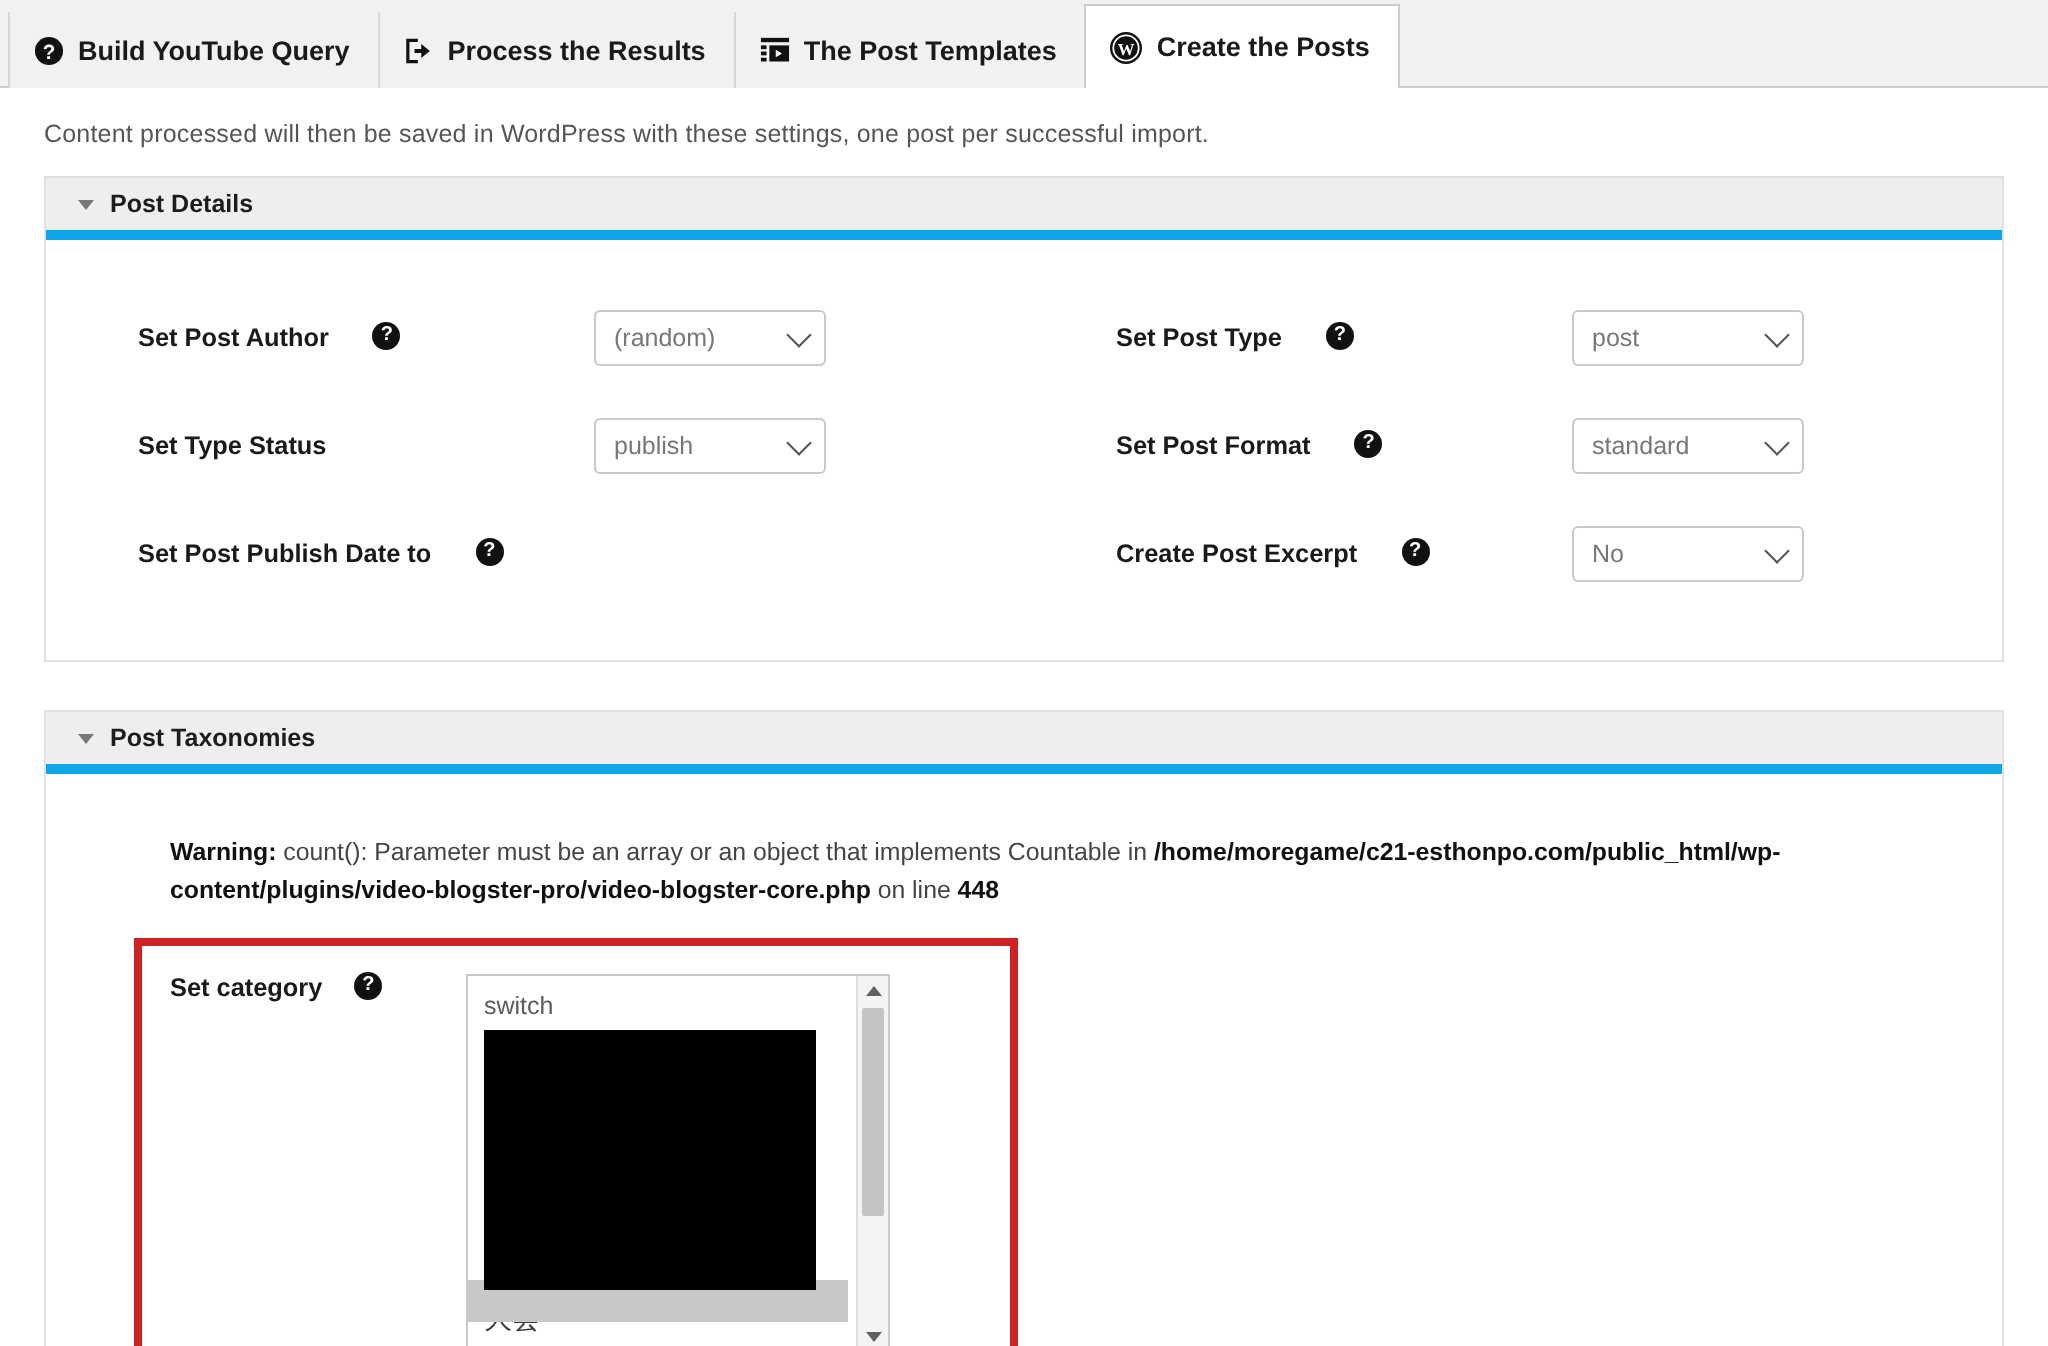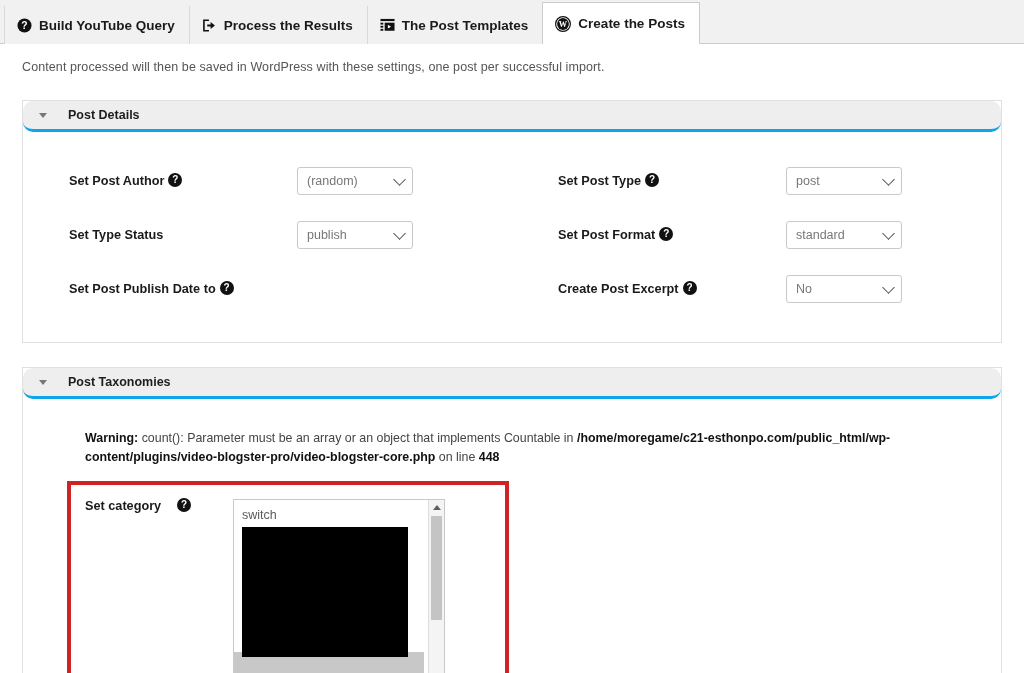--- a/index.html
+++ b/index.html
@@ -52,41 +52,40 @@
   
   .content {
     background: #ffffff;
     min-height: 629px;
     padding: 0;
     position: relative;
   }
   .intro {
     font-size: 12.5px;
     color: #555;
-    padding: 16px 0 26px 22px;
+    padding: 16px 0 14px 22px;
     letter-spacing: .1px;
   }
 
   
   .panel {
     margin: 0 22px 0 22px;
     border: 1px solid #e0e0e0;
     background: #fff;
   }
   .panel + .panel { margin-top: 24px; }
   .panel-head {
     background: #eeeeee;
-    border-bottom: 3px solid #0ea5e9;
+    border-bottom: 5px solid #0ea5e9;
     height: 31px;
     display: flex;
     align-items: center;
-    gap: 21px;
+    gap: 8px;
     padding-left: 16px;
     cursor: pointer;
-    border-radius: 10px;
   }
   .caret {
     width: 0; height: 0;
     border-left: 4px solid transparent;
     border-right: 4px solid transparent;
     border-top: 5px solid #777;
     margin-top: 1px;
   }
   .panel-title { font-size: 12.5px; font-weight: bold; color: #1d1d1d; }
   .panel-body { padding: 22px 0 26px 0; }
@@ -102,21 +101,21 @@
     align-items: center;
     height: 54px;
     padding-left: 46px;
   }
   .field-label {
     font-size: 12.7px;
     font-weight: bold;
     color: #1a1a1a;
     display: flex;
     align-items: center;
-    gap: 4px;
+    gap: 22px;
     width: 228px;
     flex: 0 0 228px;
   }
   .help {
     width: 14px; height: 14px;
     border-radius: 50%;
     background: #111;
     color: #fff;
     font-size: 10px;
     font-weight: bold;

